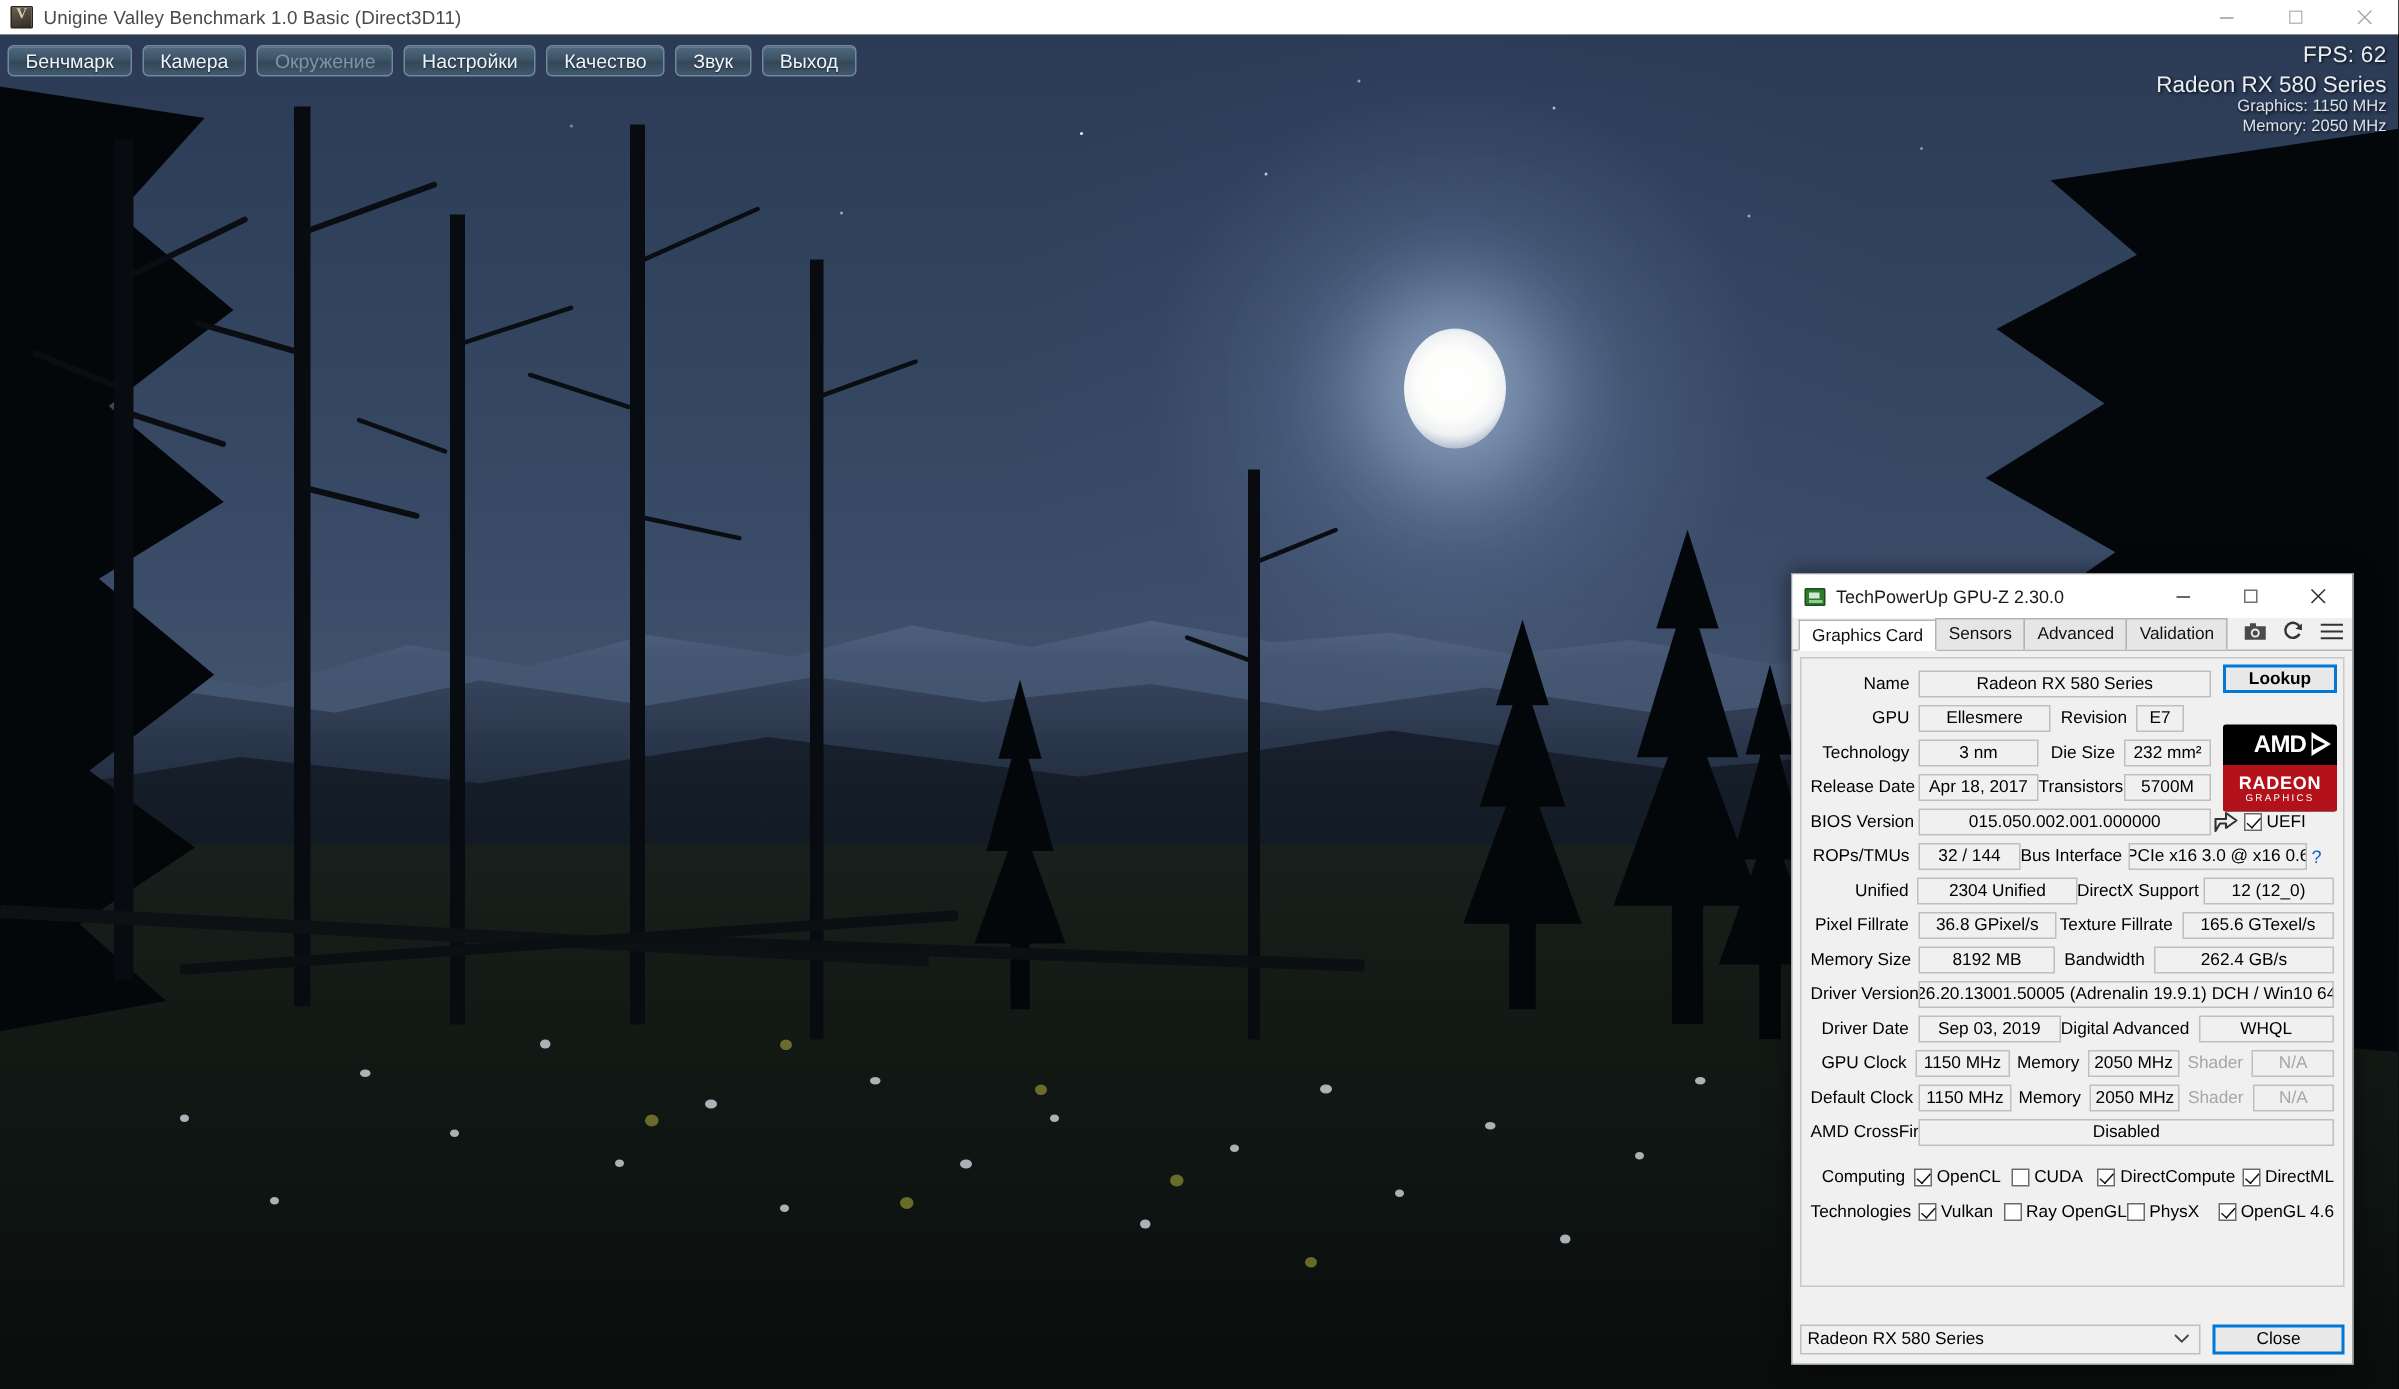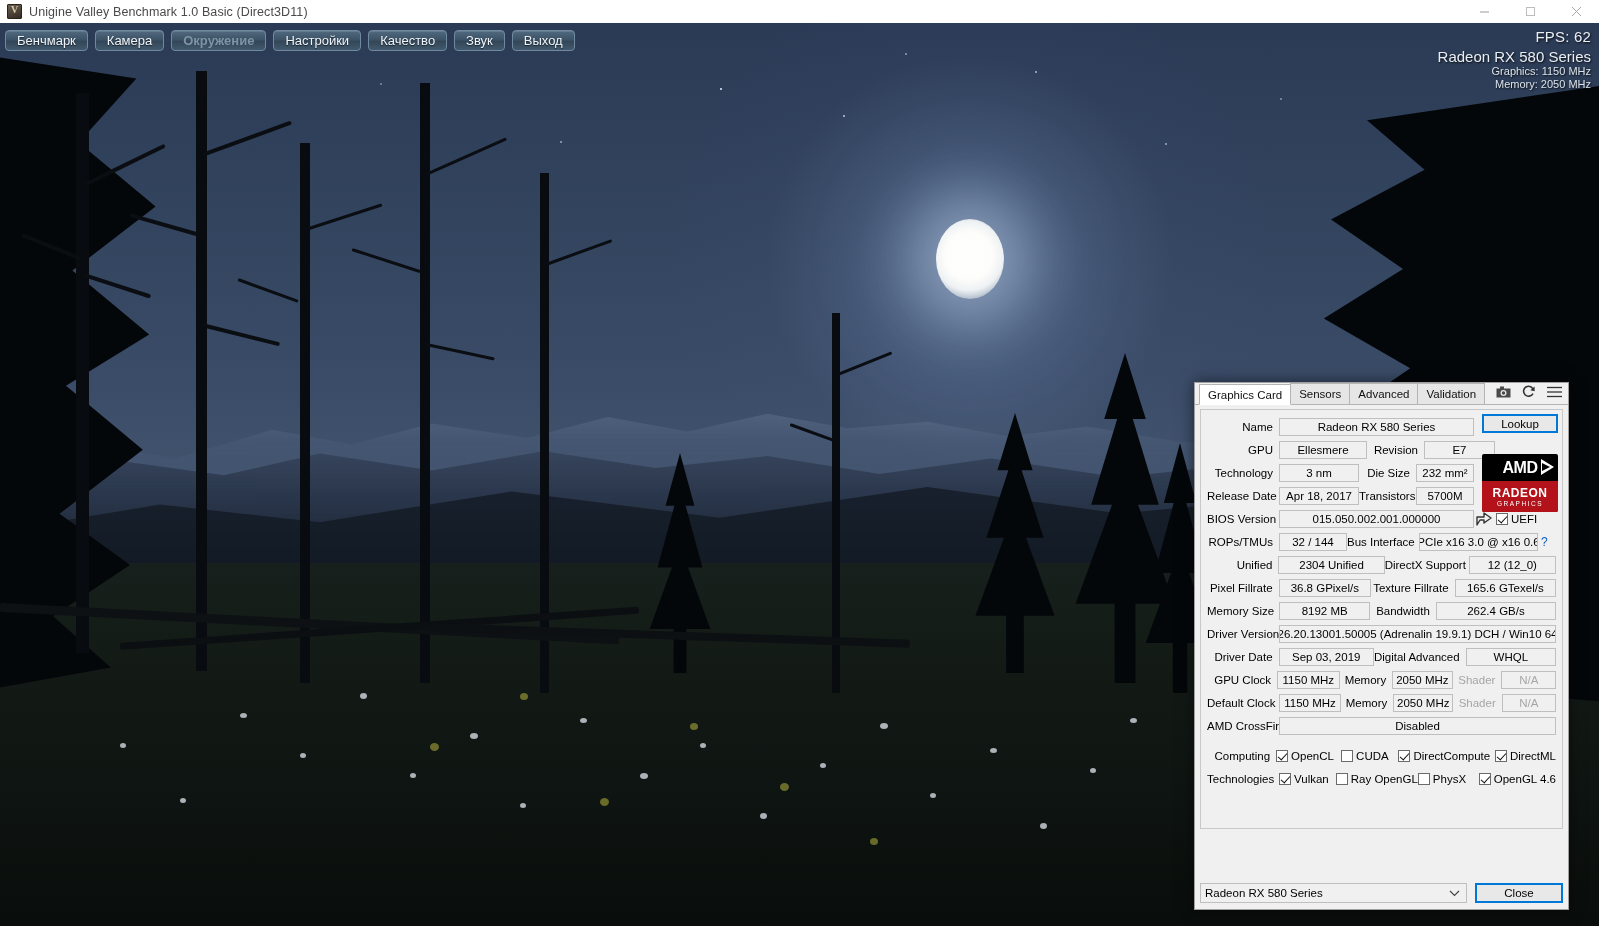--- a/index.html
+++ b/index.html
@@ -132,21 +132,21 @@
   .uni-btn {
     height: 21px; padding: 0 11px;
     display: flex; align-items: center; justify-content: center;
     font-size: 13px; color: #eef4fa;
     background: linear-gradient(to bottom, #51697f 0%, #3d5366 45%, #334758 55%, #42596d 100%);
     border: 1px solid #6f8a9f; border-radius: 4px;
     text-shadow: 0 1px 1px rgba(0,0,0,.6);
     white-space: nowrap;
     box-shadow: inset 0 1px 0 rgba(255,255,255,.12);
   }
-  .uni-btn.disabled { color: #7e94a6; text-shadow: none; font-weight: bold; }
+  .uni-btn.disabled { color: #7e94a6; text-shadow: none; }
 
   
   .fps-overlay {
     position: absolute; right: 8px; top: 5px;
     text-align: right; z-index: 40;
     color: #e9eef5; text-shadow: 1px 1px 2px rgba(0,0,0,.85);
   }
   .fps-line { font-size: 15px; letter-spacing: .2px; }
   .gpu-name-line { font-size: 15px; margin-top: 3px; }
   .clock-line { font-size: 11px; line-height: 13px; color: #d9e1ea; }
@@ -242,21 +242,21 @@
     height: 31px; background: #b4121a; display: flex; flex-direction: column;
     align-items: center; justify-content: center; color: #fff;
   }
   .amd-radeon { font-size: 12px; font-weight: bold; letter-spacing: .5px; }
   .amd-graphics { font-size: 6.5px; letter-spacing: 1.5px; }
 
   .lookup-btn {
     position: absolute; right: 4px; top: 4px; width: 76px; height: 19px;
     background: #e8e8e8; border: 2px solid #0078d7;
     display: flex; align-items: center; justify-content: center;
-    font-size: 11.5px; color: #000;
+    font-size: 11.5px; color: #000; font-weight: bold;
   }
   .share-icon { width: 20px; display: flex; align-items: center; justify-content: center; }
   .chk { display: flex; align-items: center; gap: 3px; font-size: 11.5px; white-space: nowrap; }
   .chkbox {
     width: 12px; height: 12px; border: 1px solid #6b6b6b; background: #fff;
     position: relative; flex: none;
   }
   .chkbox.on::after {
     content: ""; position: absolute; left: 3px; top: 0px; width: 4px; height: 8px;
     border: solid #111; border-width: 0 1.6px 1.6px 0; transform: rotate(42deg);
@@ -408,20 +408,42 @@
 
   <div class="fps-overlay" style="top:28px;">
     <div class="fps-line">FPS: 62</div>
     <div class="gpu-name-line">Radeon RX 580 Series</div>
     <div class="clock-line">Graphics: 1150 MHz</div>
     <div class="clock-line">Memory: 2050 MHz</div>
   </div>
 
   <div class="gpuz">
 
+    <div class="gz-title">
+      <div class="gz-appicon"></div>
+      <div class="gz-title-text">TechPowerUp GPU-Z 2.30.0</div>
+      <div class="gz-winbtns">
+        <div class="gz-winbtn">
+          <svg width="11" height="11" viewBox="0 0 11 11">
+              <line x1="1" y1="6" x2="10" y2="6" stroke="#333" stroke-width="1"></line>
+            </svg>
+        </div>
+        <div class="gz-winbtn">
+          <svg width="11" height="11" viewBox="0 0 11 11">
+              <rect x="1.5" y="1.5" width="8" height="8" fill="none" stroke="#6f6f6f" stroke-width="1"></rect>
+            </svg>
+        </div>
+        <div class="gz-winbtn">
+          <svg width="11" height="11" viewBox="0 0 11 11">
+              <line x1="1" y1="1" x2="10" y2="10" stroke="#333" stroke-width="1.1"></line>
+              <line x1="10" y1="1" x2="1" y2="10" stroke="#333" stroke-width="1.1"></line>
+            </svg>
+        </div>
+      </div>
+    </div>
 
     <div class="gz-tabs">
       <div class="gz-tab active">Graphics Card</div>
       <div class="gz-tab">Sensors</div>
       <div class="gz-tab">Advanced</div>
       <div class="gz-tab">Validation</div>
       <div class="gz-tab-icons">
         <div class="gz-tab-icon">
           <svg width="15" height="12" viewBox="0 0 15 12">
               <rect x="0.5" y="2.5" width="14" height="9" fill="#4a4a4a"></rect>
@@ -460,21 +482,21 @@
 
       <div class="row">
         <div class="lbl" style="width:72px">Name</div>
         <div class="fld" style="width:195px">Radeon RX 580 Series</div>
       </div>
 
       <div class="row">
         <div class="lbl" style="width:72px">GPU</div>
         <div class="fld" style="width:88px">Ellesmere</div>
         <div class="lbl" style="width:57px">Revision</div>
-        <div class="fld" style="width:71px">E7</div>
+        <div class="fld" style="width:32px">E7</div>
       </div>
 
       <div class="row">
         <div class="lbl" style="width:72px">Technology</div>
         <div class="fld" style="width:80px">3 nm</div>
         <div class="lbl" style="width:57px">Die Size</div>
         <div class="fld" style="width:58px">232 mm²</div>
       </div>
 
       <div class="row">

